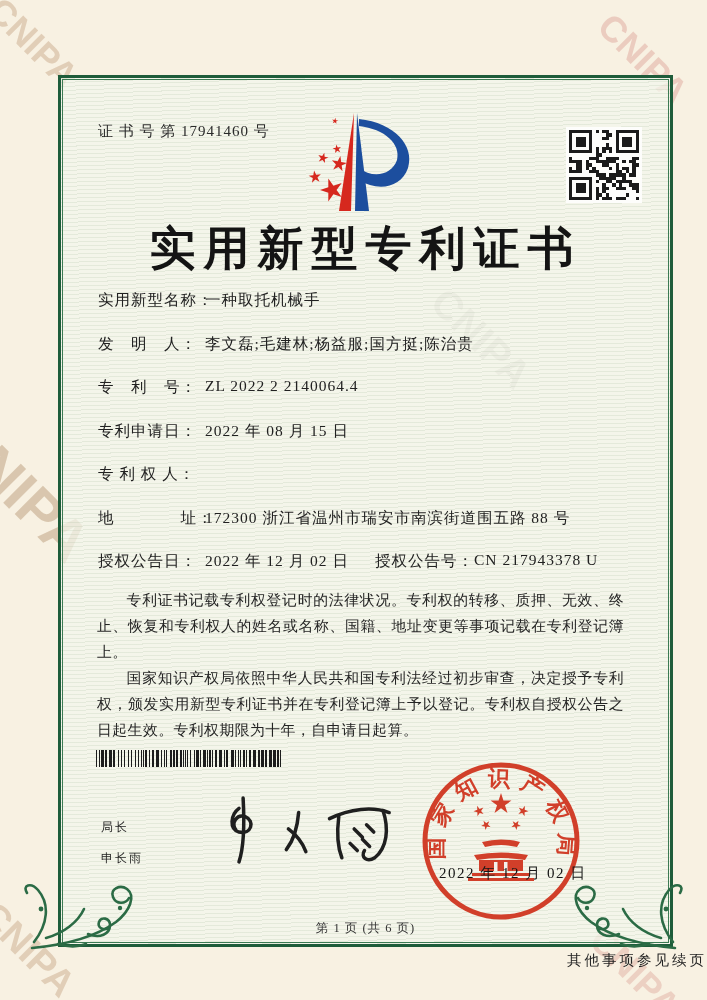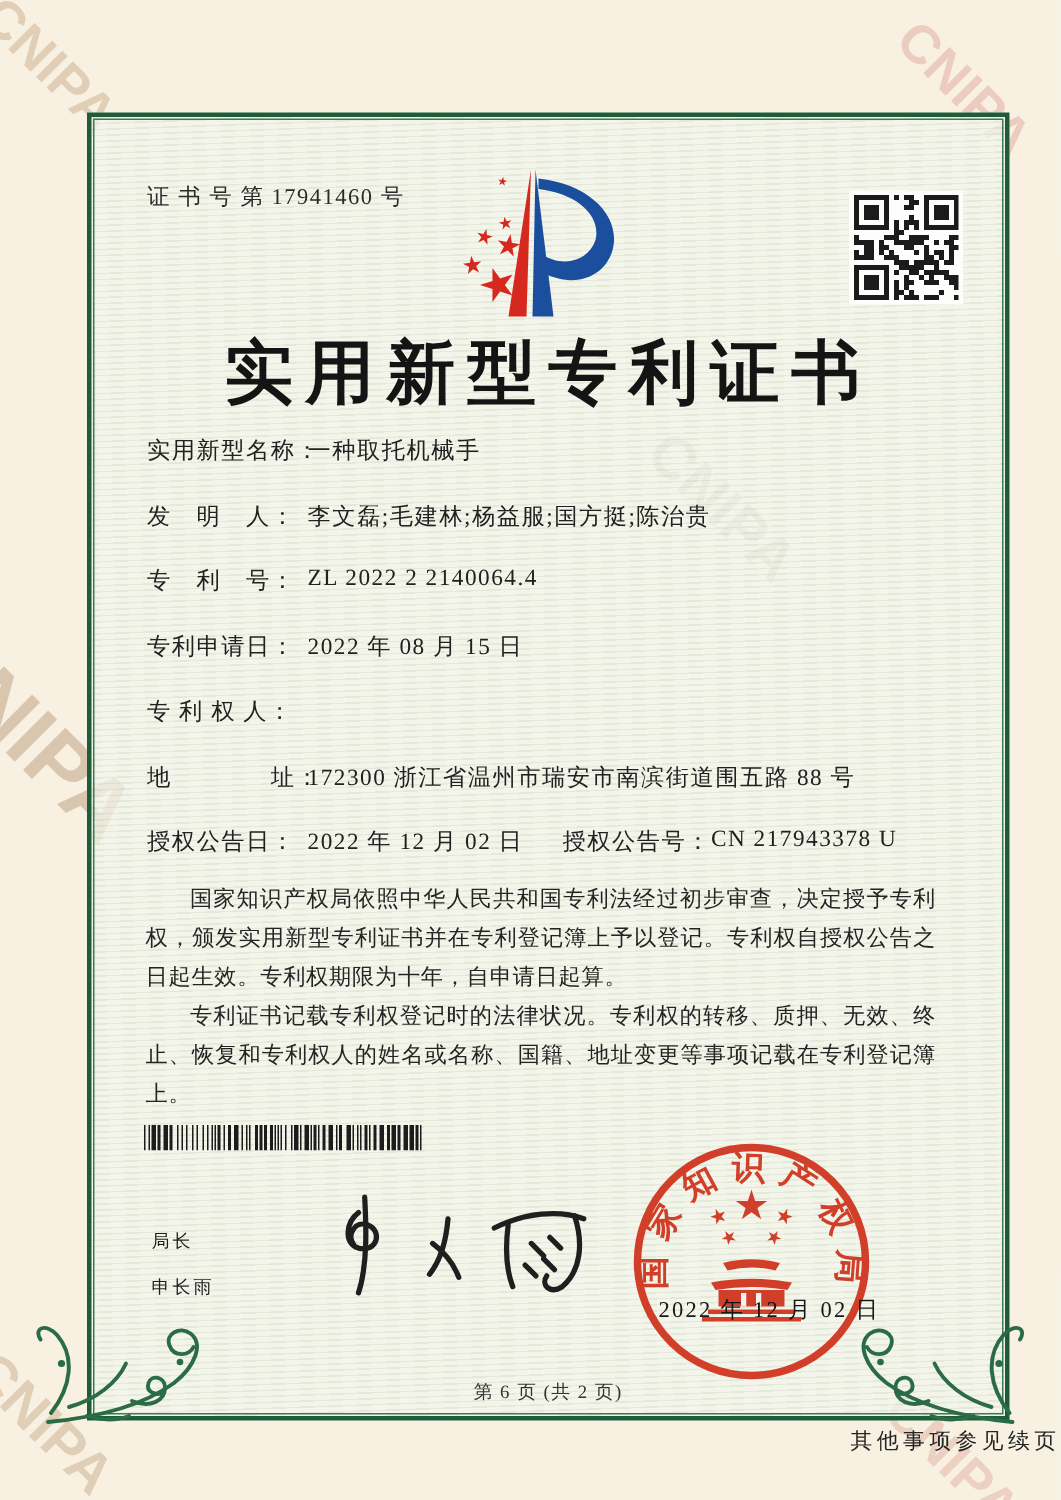--- a/index.html
+++ b/index.html
@@ -264,22 +264,22 @@
       </div>
       <div class="row">
         <span class="flabel">授权公告日：</span>
         <span class="fvalue fvalue-fixed">2022 年 12 月 02 日</span>
         <span class="flabel" style="width:auto">授权公告号：</span>
         <span class="fvalue">CN 217943378 U</span>
       </div>
     </div>
 
     <div class="paras">
+      <p>专利证书记载专利权登记时的法律状况。专利权的转移、质押、无效、终止、恢复和专利权人的姓名或名称、国籍、地址变更等事项记载在专利登记簿上。</p>
       <p>国家知识产权局依照中华人民共和国专利法经过初步审查，决定授予专利权，颁发实用新型专利证书并在专利登记簿上予以登记。专利权自授权公告之日起生效。专利权期限为十年，自申请日起算。</p>
-      <p>专利证书记载专利权登记时的法律状况。专利权的转移、质押、无效、终止、恢复和专利权人的姓名或名称、国籍、地址变更等事项记载在专利登记簿上。</p>
     </div>
 
     <div class="barcode">
       <svg viewBox="0 0 192 17" preserveAspectRatio="none" xmlns="http://www.w3.org/2000/svg">
           <g id="barcode-bars">
             <rect x="0" y="0" width="1" height="17"></rect>
             <rect x="3" y="0" width="1" height="17"></rect>
             <rect x="5" y="0" width="3" height="17"></rect>
             <rect x="9" y="0" width="2" height="17"></rect>
             <rect x="13" y="0" width="3" height="17"></rect>
@@ -377,21 +377,21 @@
           <rect x="63" y="104" width="44" height="11"></rect>
           <rect x="78" y="106" width="3.5" height="9" fill="#f3f3ee"></rect>
           <rect x="88" y="106" width="3.5" height="9" fill="#f3f3ee"></rect>
           <rect x="56" y="117" width="58" height="3"></rect>
           <rect x="52" y="122" width="66" height="3"></rect>
         </g>
       </svg>
     </div>
     <div class="seal-date">2022 年 12 月 02 日</div>
 
-    <div class="page-info">第 6 页 (共 2 页)</div>
+    <div class="page-info">第 1 页 (共 6 页)</div>
   </div>
 
   <div class="ornament orn-left">
     <svg viewBox="0 0 132 102" xmlns="http://www.w3.org/2000/svg">
       <path d="M8,100 C40,97 70,90 92,74 C106,63 112,48 103,41 C96,36 86,41 89,49 C92,57 102,56 105,50"></path>
       <path d="M10,94 C24,76 26,56 14,42 C7,34 -2,37 3,45"></path>
       <path d="M22,90 C40,85 54,74 60,61"></path>
       <path d="M64,86 C76,91 86,86 86,77 C86,70 77,68 75,74 C73,80 80,83 85,80"></path>
       <path d="M34,96 C44,99 54,99 62,96"></path>
       <circle cx="17" cy="61" r="2.4" fill="#2b6b45" stroke="none"></circle>

